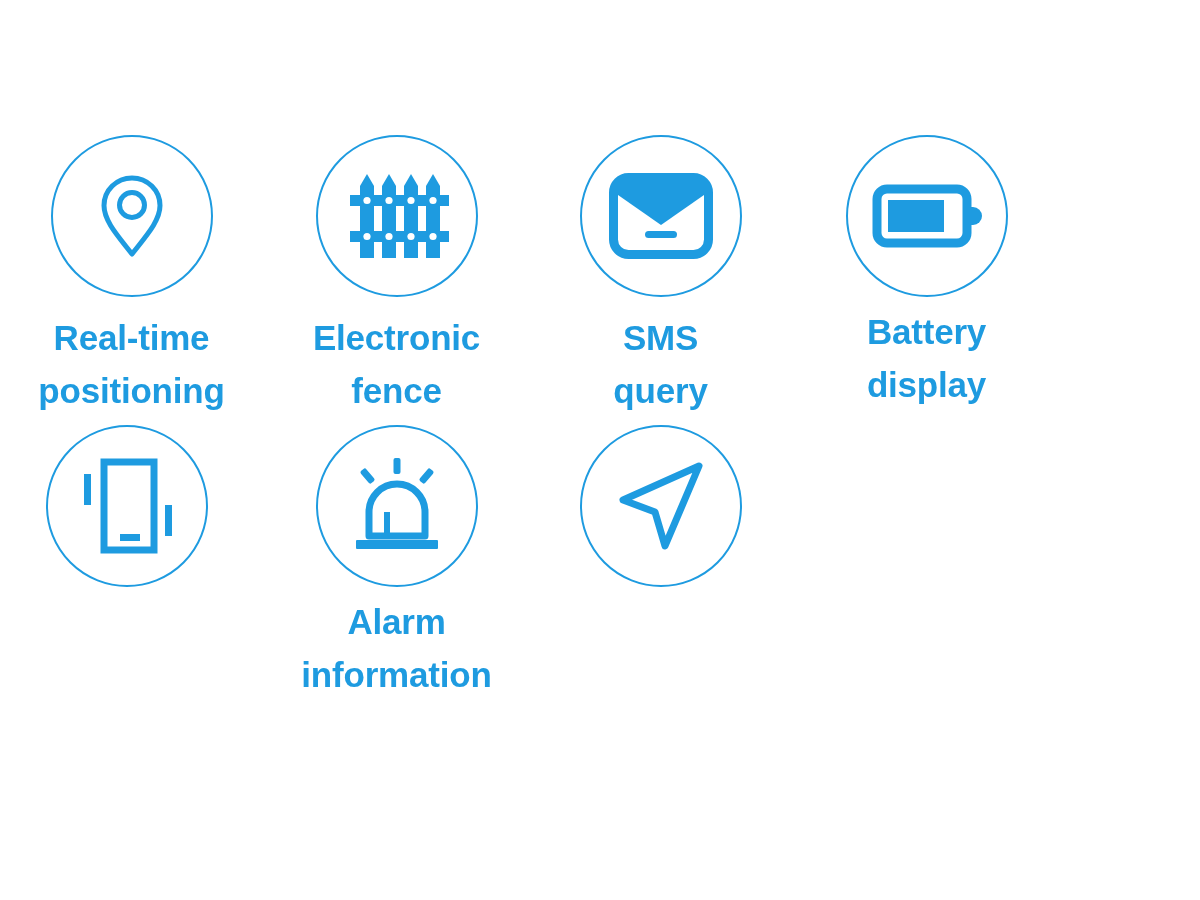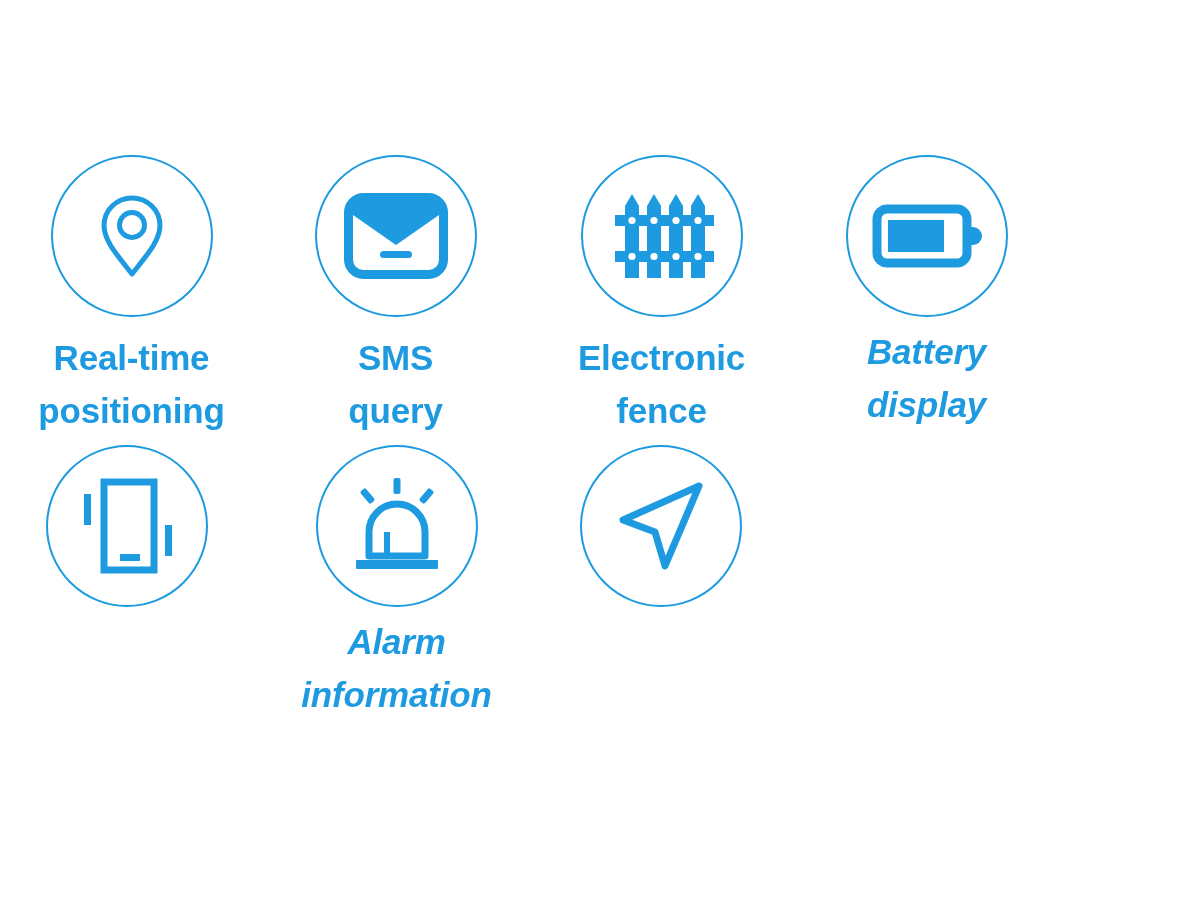--- a/index.html
+++ b/index.html
@@ -18,21 +18,21 @@
   .board {
     position: relative;
     width: 1200px;
     height: 900px;
     background: #ffffff;
   }
 
   .grid {
     position: absolute;
     left: 0;
-    top: 155px;
+    top: 135px;
     width: 1060px;
     display: grid;
     grid-template-columns: repeat(4, 1fr);
     grid-template-rows: repeat(2, 290px);
     column-gap: 0;
     row-gap: 0;
   }
 
   .feature {
     display: flex;
@@ -73,55 +73,41 @@
   .col-1 .icon-ring { margin-left: -2px; }
   .col-2 .icon-ring { margin-left: -12px; }
   .col-3 .icon-ring { margin-left: -2px; }
   .col-4 .icon-ring { margin-left: -4px; }
 
   .col-1 .feature-label { margin-left: -2px; }
   .col-2 .feature-label { margin-left: -12px; }
   .col-3 .feature-label { margin-left: -2px; }
   .col-4 .feature-label { margin-left: -4px; }
 
-  .row-2 .feature-label { margin-top: 8px; font-style: italic; }
+  .row-2 .feature-label { margin-top: 8px; }
 </style>
 </head>
 <body>
 
 <div class="board">
   <div class="grid">
 
     <div class="feature col-1 row-1">
       <div class="icon-ring">
         <span>
           <svg width="104" height="104" viewBox="0 0 104 104" fill="none">
             <path d="M52 14 C36.5 14 24 26.3 24 41.6 C24 57 38 72 52 90 C66 72 80 57 80 41.6 C80 26.3 67.5 14 52 14 Z" stroke="#1e9be0" stroke-width="5" stroke-linejoin="round" fill="none"></path>
             <circle cx="52" cy="41" r="12.5" stroke="#1e9be0" stroke-width="5" fill="none"></circle>
           </svg>
         </span>
       </div>
       <div class="feature-label">Real-time
 positioning</div>
     </div>
 
-
-    <div class="feature col-4 row-1">
-      <div class="icon-ring">
-        <span>
-          <svg width="104" height="86" viewBox="0 0 104 86" fill="none">
-            <rect x="4.5" y="4.5" width="95" height="77" rx="15" ry="15" stroke="#1e9be0" stroke-width="9" fill="#ffffff"></rect>
-            <path d="M9 9 H95 V22 L52 52 L9 22 Z" fill="#1e9be0"></path>
-            <rect x="36" y="58" width="32" height="7" rx="3.5" fill="#1e9be0"></rect>
-          </svg>
-        </span>
-      </div>
-      <div class="feature-label">SMS
-query</div>
-    </div>
 
     <div class="feature col-3 row-1">
       <div class="icon-ring">
         <span>
           <svg width="104" height="96" viewBox="0 0 104 96" fill="none">
 
             <g fill="#1e9be0">
               <path d="M15 18 L22 6 L29 18 L29 90 L15 90 Z"></path>
               <path d="M37 18 L44 6 L51 18 L51 90 L37 90 Z"></path>
               <path d="M59 18 L66 6 L73 18 L73 90 L59 90 Z"></path>
@@ -141,20 +127,34 @@
               <circle cx="66" cy="68.5" r="3.6"></circle>
               <circle cx="88" cy="68.5" r="3.6"></circle>
             </g>
           </svg>
         </span>
       </div>
       <div class="feature-label">Electronic
 fence</div>
     </div>
 
+    <div class="feature col-4 row-1">
+      <div class="icon-ring">
+        <span>
+          <svg width="104" height="86" viewBox="0 0 104 86" fill="none">
+            <rect x="4.5" y="4.5" width="95" height="77" rx="15" ry="15" stroke="#1e9be0" stroke-width="9" fill="#ffffff"></rect>
+            <path d="M9 9 H95 V22 L52 52 L9 22 Z" fill="#1e9be0"></path>
+            <rect x="36" y="58" width="32" height="7" rx="3.5" fill="#1e9be0"></rect>
+          </svg>
+        </span>
+      </div>
+      <div class="feature-label">SMS
+query</div>
+    </div>
+
     <div class="feature col-1 row-2">
       <div class="icon-ring">
         <span>
           <svg width="110" height="70" viewBox="0 0 110 70" fill="none">
             <rect x="5" y="8" width="90" height="54" rx="10" ry="10" stroke="#1e9be0" stroke-width="9" fill="#ffffff"></rect>
             <rect x="16" y="19" width="56" height="32" fill="#1e9be0"></rect>
             <path d="M95 26 H101 A5 5 0 0 1 101 44 H95 Z" fill="#1e9be0"></path>
           </svg>
         </span>
       </div>

